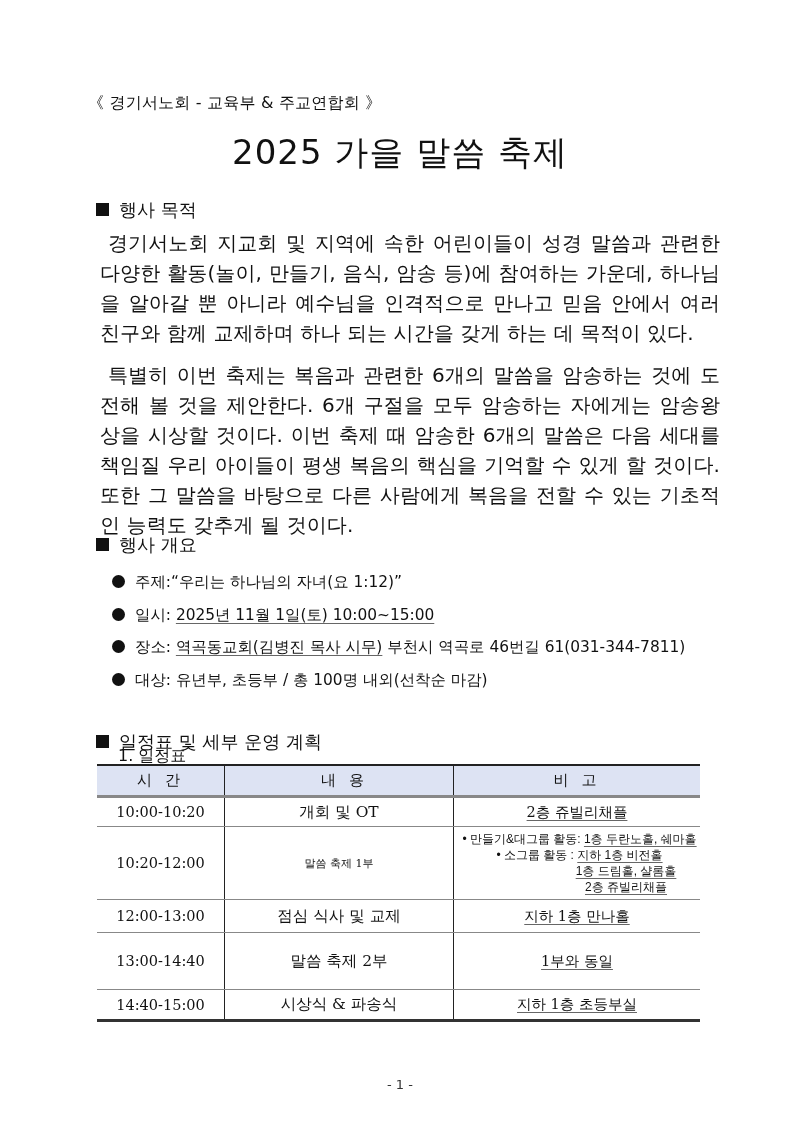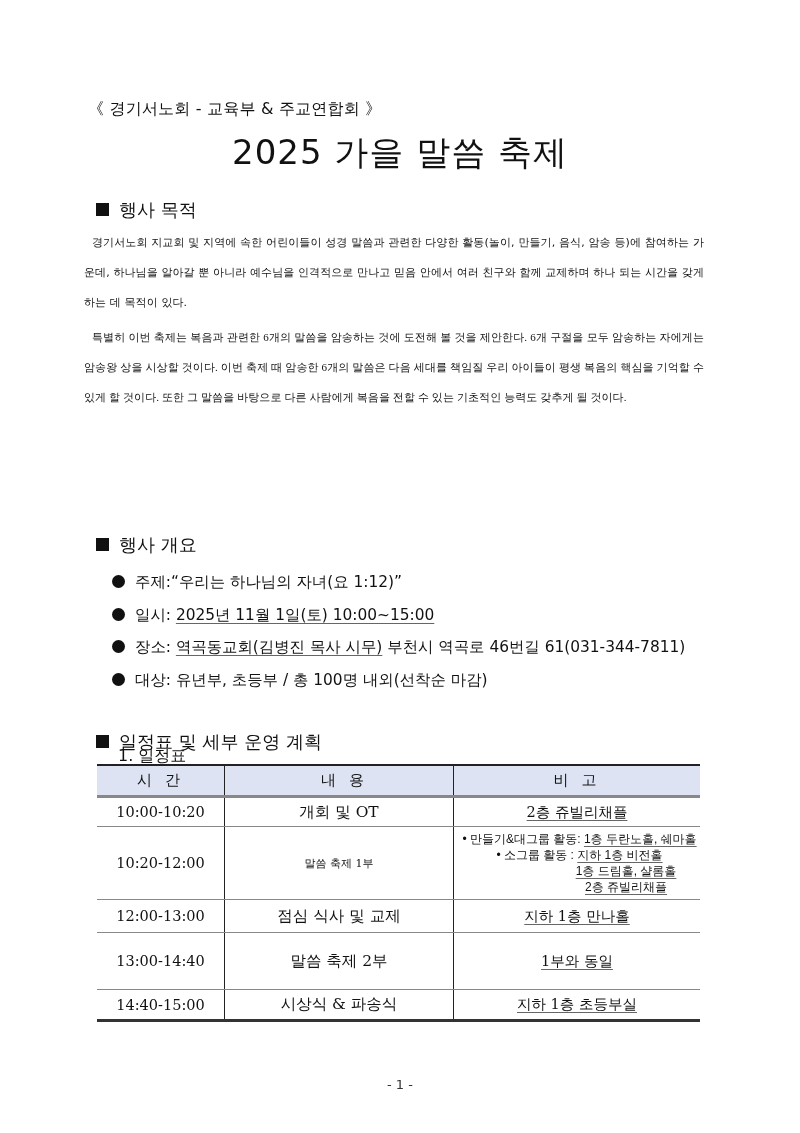--- a/index.html
+++ b/index.html
@@ -2,38 +2,38 @@
 <html><head>
 <meta charset="utf-8">
 <style>
   html, body { margin: 0; padding: 0; background: #ffffff; }
   body {
     width: 800px; height: 1133px; position: relative; overflow: hidden;
     font-family: "DejaVu Sans", "Liberation Sans", sans-serif;
     color: #111111;
   }
   .org {
-    position: absolute; left: 88px; top: 99px;
+    position: absolute; left: 88px; top: 93px;
     font-size: 16px; letter-spacing: 0.2px;
   }
   .title {
     position: absolute; left: 0; width: 800px; top: 130px;
     text-align: center; font-size: 34px;
     font-family: "DejaVu Sans", sans-serif; letter-spacing: 1px;
   }
   .sec {
     position: absolute; left: 96px; font-size: 18px; white-space: nowrap;
   }
   .sec .sq {
     display: inline-block; width: 13px; height: 13px; background: #111;
     margin-right: 10px; vertical-align: 0px;
   }
   .para {
-    position: absolute; left: 84px; width: 620px;
-    font-size: 11px; line-height: 30px; text-align: justify;
+    position: absolute; left: 100px; width: 620px;
+    font-size: 20px; line-height: 30px; text-align: justify;
     text-align-last: left; letter-spacing: 0.1px;
   }
   .para p { margin: 0; text-indent: 8px; }
   .bullets { position: absolute; left: 112px; top: 566px; font-size: 15.4px; }
   .bullet { height: 32.5px; line-height: 32.5px; white-space: nowrap; }
   .bullet .dot {
     display: inline-block; width: 13px; height: 13px; border-radius: 50%;
     background: #111; margin-right: 10px; vertical-align: -1px;
   }
   .u { text-decoration: underline; text-underline-offset: 3px; text-decoration-color: #666; }
@@ -64,21 +64,21 @@
 <body>
 
 <div class="org">《 경기서노회 - 교육부 &amp; 주교연합회 》</div>
 <div class="title">2025 가을 말씀 축제</div>
 
 <div class="sec" style="top:198px;">
   <span class="sq"></span><span>행사 목적</span>
 </div>
 <div class="para" style="top:228px;">
   <p>경기서노회 지교회 및 지역에 속한 어린이들이 성경 말씀과 관련한 다양한 활동(놀이, 만들기, 음식, 암송 등)에 참여하는 가운데, 하나님을 알아갈 뿐 아니라 예수님을 인격적으로 만나고 믿음 안에서 여러 친구와 함께 교제하며 하나 되는 시간을 갖게 하는 데 목적이 있다.</p>
-  <p style="margin-top:4px;font-family:Liberation Serif, serif;">특별히 이번 축제는 복음과 관련한 6개의 말씀을 암송하는 것에 도전해 볼 것을 제안한다. 6개 구절을 모두 암송하는 자에게는 암송왕 상을 시상할 것이다. 이번 축제 때 암송한 6개의 말씀은 다음 세대를 책임질 우리 아이들이 평생 복음의 핵심을 기억할 수 있게 할 것이다. 또한 그 말씀을 바탕으로 다른 사람에게 복음을 전할 수 있는 기초적인 능력도 갖추게 될 것이다.</p>
+  <p style="margin-top:12px;">특별히 이번 축제는 복음과 관련한 6개의 말씀을 암송하는 것에 도전해 볼 것을 제안한다. 6개 구절을 모두 암송하는 자에게는 암송왕 상을 시상할 것이다. 이번 축제 때 암송한 6개의 말씀은 다음 세대를 책임질 우리 아이들이 평생 복음의 핵심을 기억할 수 있게 할 것이다. 또한 그 말씀을 바탕으로 다른 사람에게 복음을 전할 수 있는 기초적인 능력도 갖추게 될 것이다.</p>
 </div>
 
 <div class="sec" style="top:533px;">
   <span class="sq"></span><span>행사 개요</span>
 </div>
 <div class="bullets">
   <div class="bullet">
     <span class="dot"></span><span>주제:</span><span>“우리는 하나님의 자녀(요 1:12)”</span>
   </div>
   <div class="bullet">

